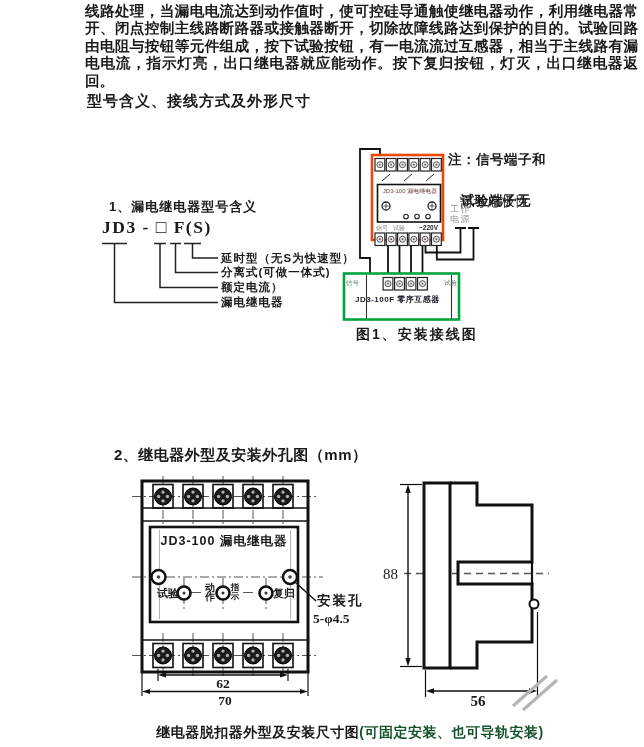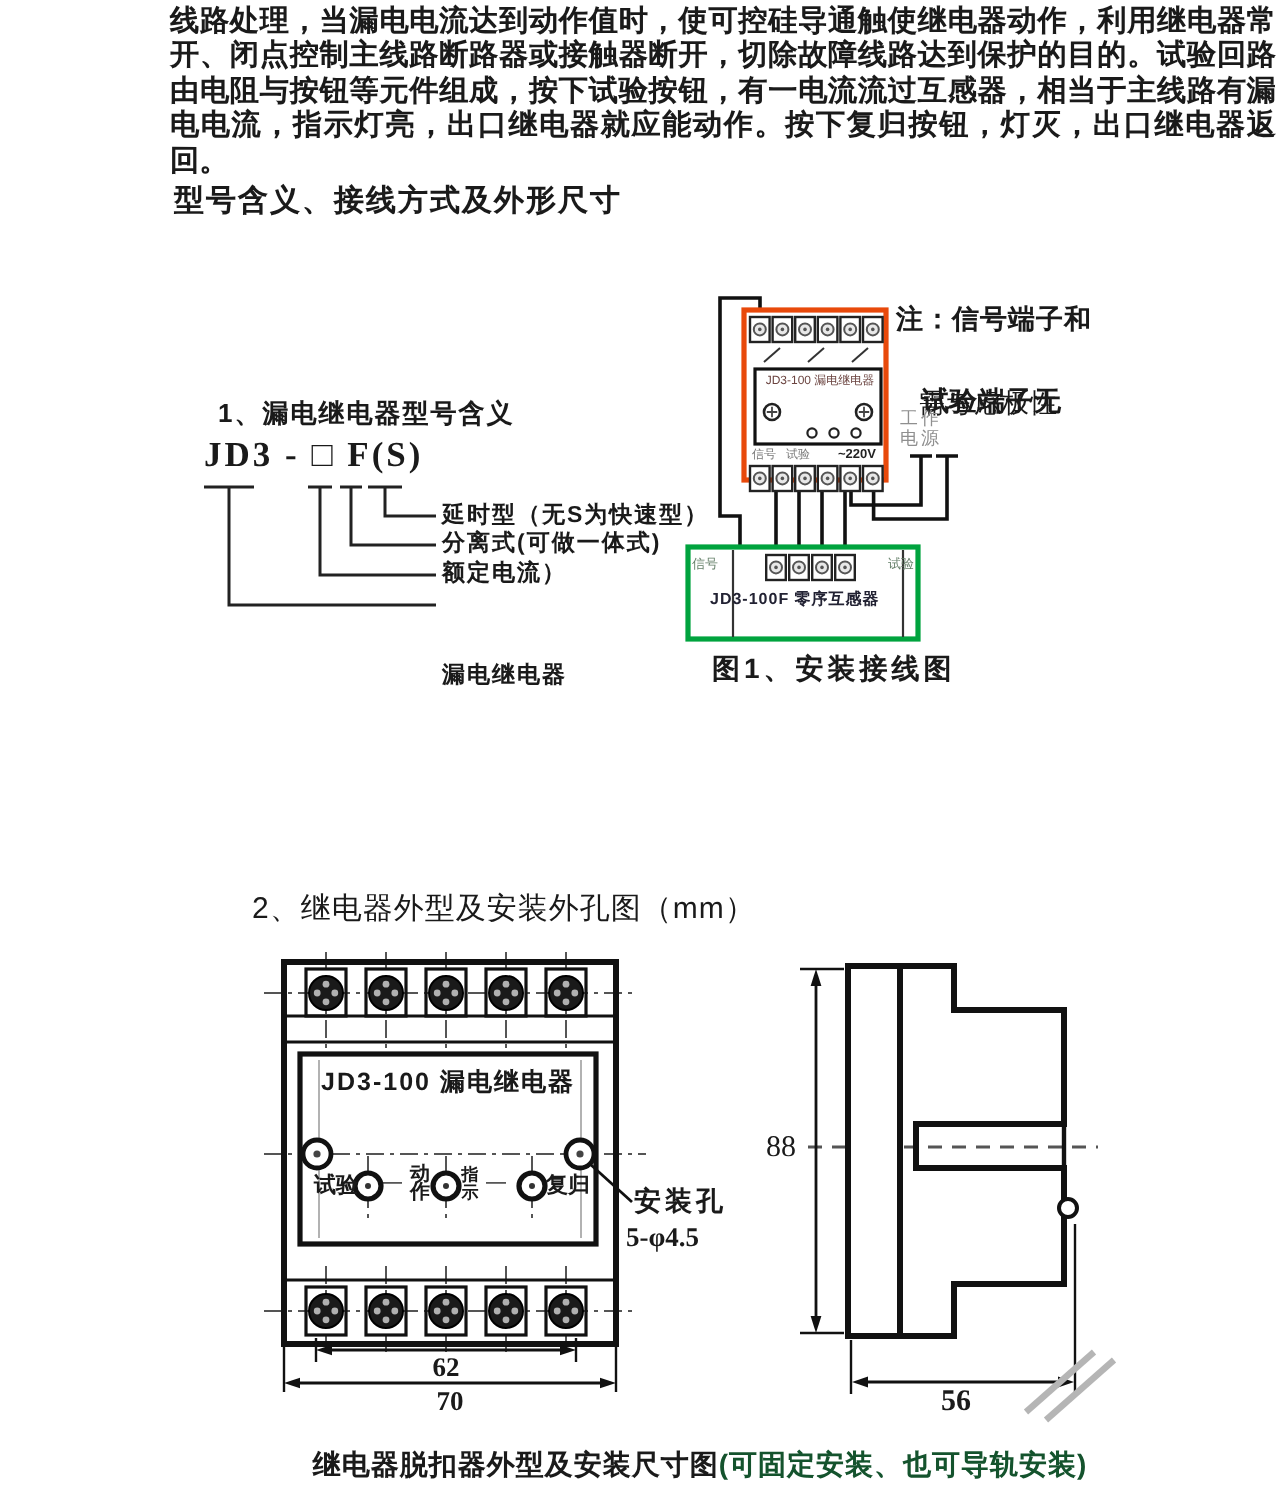--- a/index.html
+++ b/index.html
@@ -211,37 +211,37 @@
 
 <div class="para" style="left:85px;top:3px;width:553px;font-size:14.6px;line-height:17.4px;font-weight:600;font-family:'Liberation Serif',serif;">线路处理，当漏电电流达到动作值时，使可控硅导通触使继电器动作，利用继电器常开、闭点控制主线路断路器或接触器断开，切除故障线路达到保护的目的。试验回路由电阻与按钮等元件组成，按下试验按钮，有一电流流过互感器，相当于主线路有漏电电流，指示灯亮，出口继电器就应能动作。按下复归按钮，灯灭，出口继电器返回。</div>
 
 <div class="t" style="left:87px;top:92px;font-size:15px;font-weight:700;letter-spacing:1px;">型号含义、接线方式及外形尺寸</div>
 
 <div class="t" style="left:109px;top:200px;font-size:13px;font-weight:600;letter-spacing:1px;">1、漏电继电器型号含义</div>
 <div class="t serif" style="left:102px;top:217px;font-size:17.5px;font-weight:700;letter-spacing:1.5px;">JD3 - □ F(S)</div>
 <div class="t" style="left:221px;top:251.5px;font-size:11.5px;font-weight:600;letter-spacing:1px;">延时型（无S为快速型）</div>
 <div class="t" style="left:221px;top:266px;font-size:11.5px;font-weight:600;letter-spacing:1px;">分离式(可做一体式)</div>
 <div class="t" style="left:221px;top:281px;font-size:11.5px;font-weight:600;letter-spacing:1px;">额定电流）</div>
-<div class="t" style="left:221px;top:296px;font-size:11.5px;font-weight:600;letter-spacing:1px;margin-top:36px;">漏电继电器</div>
+<div class="t" style="left:221px;top:296px;font-size:11.5px;font-weight:600;letter-spacing:1px;">漏电继电器</div>
 
 <div class="t" style="left:448px;top:152px;font-size:13.5px;font-weight:700;letter-spacing:0.5px;">注：信号端子和</div>
 <div class="t" style="left:461px;top:173px;font-size:13.5px;font-weight:700;letter-spacing:0.5px;margin-top:20px;">试验端子无</div>
 <div class="t" style="left:459px;top:194px;font-size:13.5px;font-weight:400;letter-spacing:0.5px;">需考虑极性</div>
 <div class="t" style="left:450px;top:204px;font-size:9px;color:#8f8f8f;letter-spacing:1.5px;">工作</div>
 <div class="t" style="left:450px;top:213.5px;font-size:9px;color:#8f8f8f;letter-spacing:1.5px;">电源</div>
 <div class="t" style="left:379px;top:188px;width:62px;font-size:6px;color:#6b4440;text-align:center;">JD3-100 漏电继电器</div>
 <div class="t" style="left:376px;top:225px;font-size:6px;color:#777;">信号</div>
 <div class="t" style="left:393px;top:225px;font-size:6px;color:#777;">试验</div>
 <div class="t" style="left:419px;top:224px;font-size:6.5px;font-weight:700;color:#222;">~220V</div>
 <div class="t" style="left:346px;top:279px;font-size:6.5px;color:#66806a;">信号</div>
 <div class="t" style="left:444px;top:279px;font-size:6.5px;color:#66806a;">试验</div>
 <div class="t" style="left:355px;top:295px;font-size:8px;font-weight:700;letter-spacing:0.5px;color:#223;">JD3-100F 零序互感器</div>
 <div class="t" style="left:356px;top:326px;font-size:14px;font-weight:600;letter-spacing:2px;">图1、安装接线图</div>
 
-<div class="t" style="left:114px;top:446px;font-size:15px;font-weight:400;letter-spacing:0.5px;margin-left:12px;">2、继电器外型及安装外孔图（mm）</div>
+<div class="t" style="left:114px;top:446px;font-size:15px;font-weight:700;letter-spacing:0.5px;">2、继电器外型及安装外孔图（mm）</div>
 
 <div class="t ctr" style="left:150px;top:534px;width:148px;font-size:12.5px;font-weight:700;letter-spacing:1px;">JD3-100 漏电继电器</div>
 <div class="t" style="left:157px;top:587px;font-size:11px;font-weight:600;">试验</div>
 <div class="t" style="left:191px;top:586px;font-size:10px;">—</div>
 <div class="t stack" style="left:205px;top:583px;width:10px;font-size:10px;line-height:9px;font-weight:600;position:absolute;text-align:right;">动作</div>
 <div class="t stack" style="left:230px;top:583px;width:10px;font-size:8.5px;line-height:9px;font-weight:600;position:absolute;">指示</div>
 <div class="t" style="left:243px;top:586px;font-size:10px;">—</div>
 <div class="t" style="left:273px;top:587px;font-size:11px;font-weight:600;">复归</div>
 <div class="t" style="left:317px;top:593px;font-size:13.5px;font-weight:600;letter-spacing:2px;">安装孔</div>
 <div class="t serif" style="left:313px;top:611px;font-size:13.5px;font-weight:700;">5-φ4.5</div>

